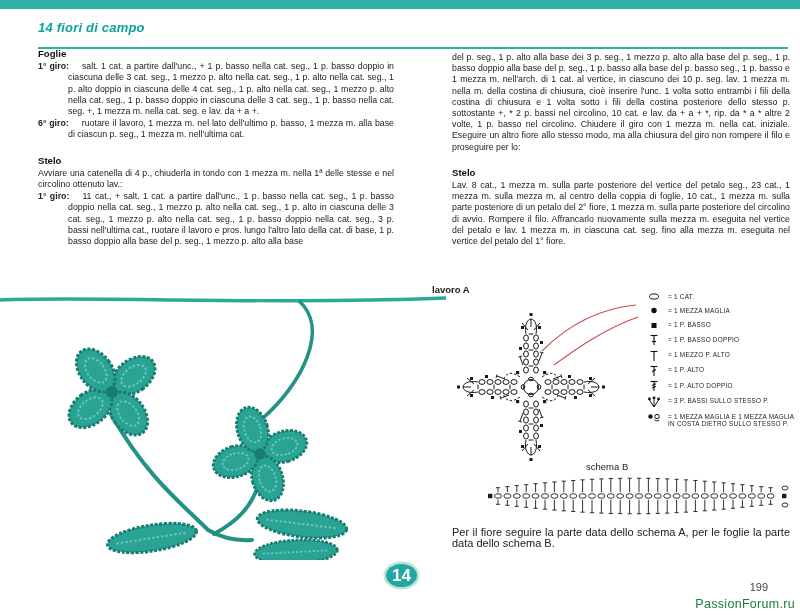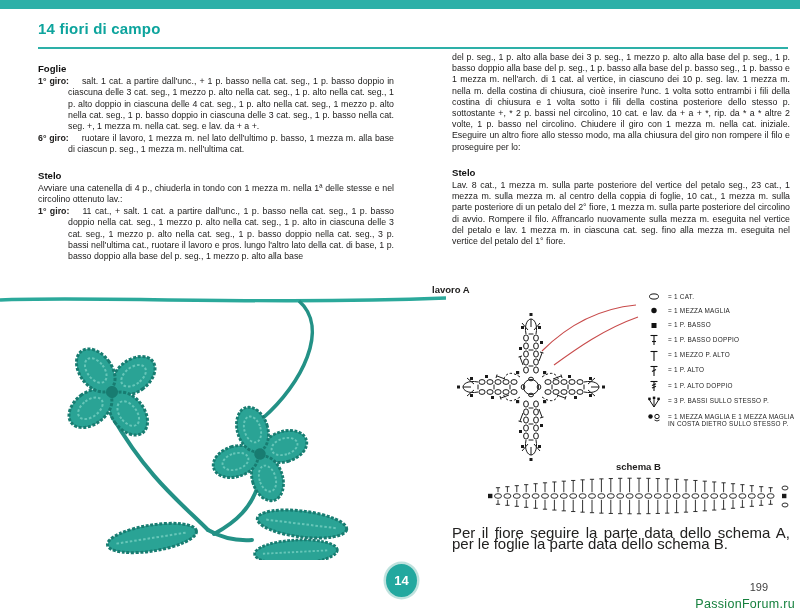--- a/index.html
+++ b/index.html
@@ -1,47 +1,47 @@
 <!DOCTYPE html>
 <html><head>
 <meta charset="utf-8">
 <style>
   html,body{margin:0;padding:0;background:#e8e8e8;}
   .page{position:relative;width:800px;height:615px;background:#ffffff;overflow:hidden;
         font-family:"Liberation Sans","DejaVu Sans",sans-serif;color:#222120;}
   .topbar{position:absolute;left:0;top:0;width:800px;height:9px;background:#2db0a8;}
-  .page-title{position:absolute;left:38px;top:20px;font-size:15px;font-weight:bold;color:#0da49d;letter-spacing:.2px;}
+  .page-title{position:absolute;left:38px;top:20px;font-size:13px;font-weight:bold;color:#0da49d;letter-spacing:.2px;font-style:italic;}
   .title-rule{position:absolute;left:38px;top:47px;width:750px;height:2px;background:#2db0a8;}
 
   .col{position:absolute;font-size:8.8px;line-height:11.2px;text-align:justify;}
-  .col-left{left:38px;top:63px;width:356px;}
+  .col-left{left:38px;top:48px;width:356px;}
   .col-right{left:452px;top:52px;width:338px;}
   h3.sec{font-size:9.6px;font-weight:bold;margin:0 0 2px 0;color:#111;text-align:left;}
   h3.sec.gap{margin-top:14px;}
   p{margin:0 0 1px 0;}
   p.step{padding-left:30px;text-indent:-30px;}
   p.step b{padding-right:13px;}
 
   .photo{position:absolute;left:0;top:286px;width:446px;height:274px;}
 
   .schema-a-label{position:absolute;left:432px;top:284px;font-size:9.5px;font-weight:bold;}
-  .schema-b-label{position:absolute;left:586px;top:461px;font-size:9.5px;font-weight:bold;margin-left:30px;}
+  .schema-b-label{position:absolute;left:586px;top:461px;font-size:9.5px;font-weight:normal;}
   .schemaA{position:absolute;left:424px;top:297px;width:220px;height:180px;}
   .schemaB{position:absolute;left:486px;top:474px;width:306px;height:45px;}
 
   .legend{position:absolute;left:646px;top:291px;width:150px;}
   .lrow{display:flex;align-items:flex-start;margin-bottom:3.4px;}
   .lsym{flex:0 0 22px;padding-top:0;}
   .lsym svg{display:block;}
   .ltxt{font-size:6.4px;line-height:7.6px;letter-spacing:.25px;color:#1c1c1c;padding-top:1.5px;}
 
-  .footer-note{position:absolute;left:452px;top:527px;width:338px;font-size:15px;line-height:11.2px;text-align:justify;}
-
-  .badge{position:absolute;left:386px;top:564px;width:31px;height:33px;border-radius:50%;
-         background:#23a89f;color:#ffffff;font-size:13px;font-weight:bold;
+  .footer-note{position:absolute;left:452px;top:527px;width:338px;font-size:11px;line-height:11.2px;text-align:justify;}
+
+  .badge{position:absolute;left:386px;top:564px;width:31px;height:23px;border-radius:50%;
+         background:#23a89f;color:#ffffff;font-size:17px;font-weight:bold;
          display:flex;align-items:center;justify-content:center;box-shadow:0 0 0 2.5px #bfe2de;}
   .page-num{position:absolute;right:32px;top:581px;font-size:11px;color:#3f3f3f;}
   .watermark{position:absolute;right:5px;top:597px;font-size:12.5px;color:#15803d;letter-spacing:.3px;}
 </style>
 </head>
 <body>
 
 <div class="page">
 
   <div class="topbar"></div>

